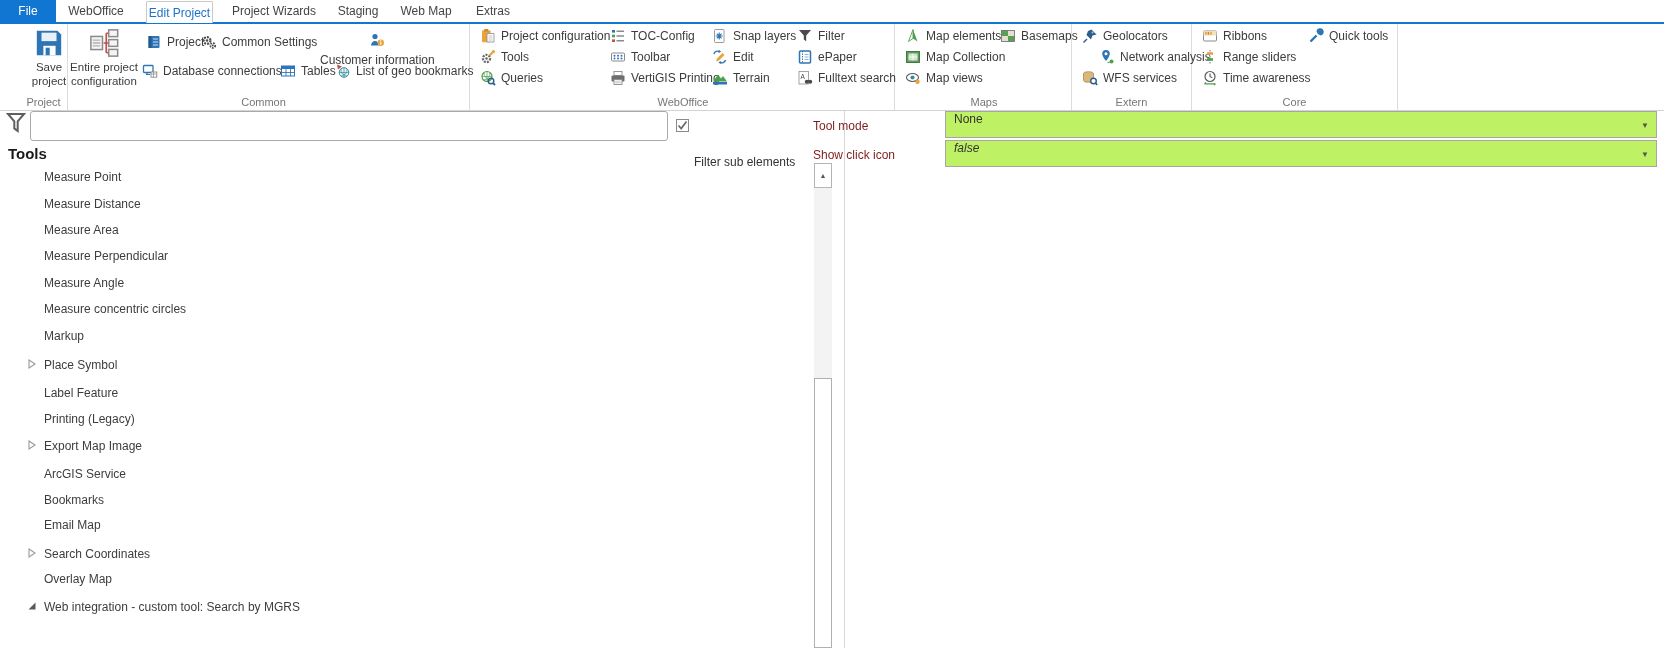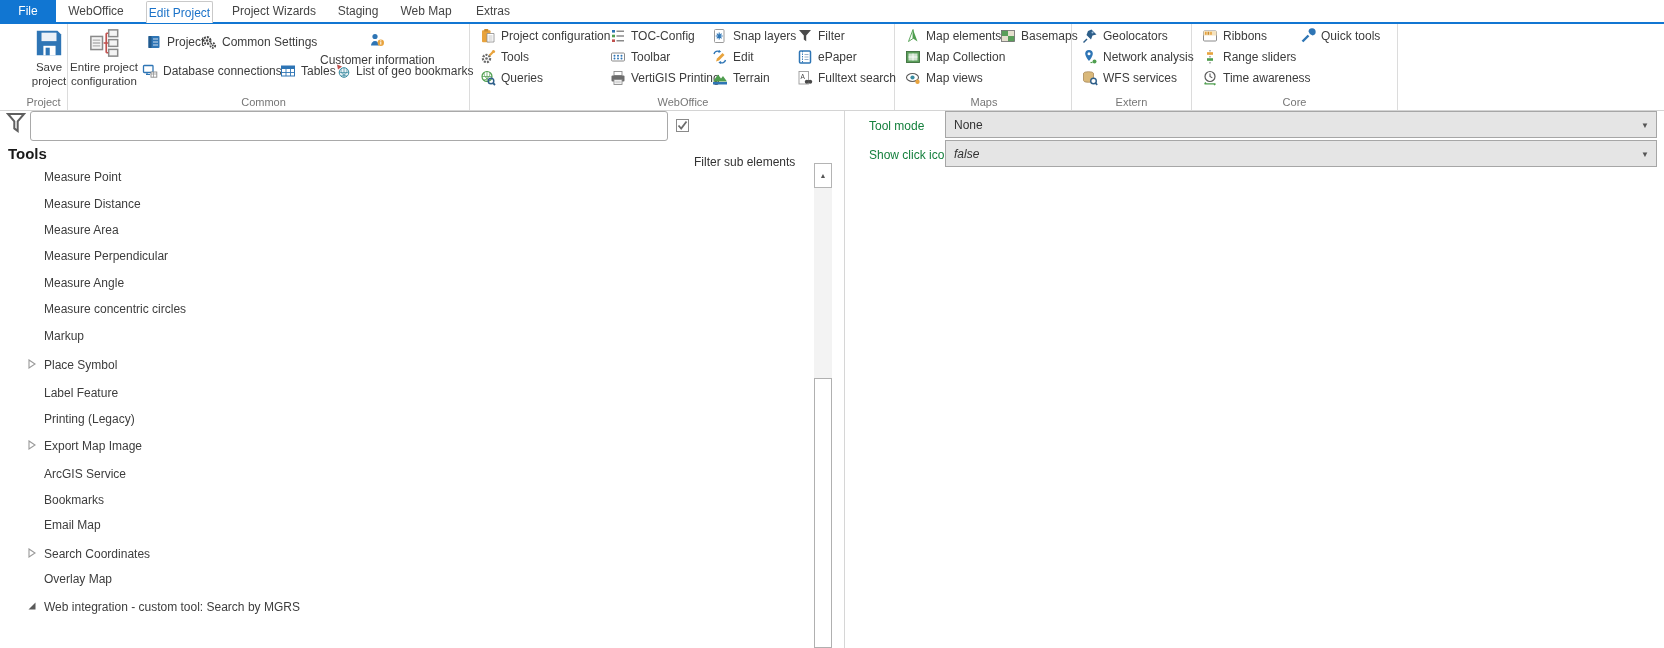--- a/index.html
+++ b/index.html
@@ -47,23 +47,23 @@
 
   
   .sb-track{position:absolute;left:814px;top:163px;width:18px;height:485px;background:#f3f3f3;}
   .sb-up{position:absolute;left:814px;top:163px;width:18px;height:25px;background:#fff;
          border:1px solid #b4b4b4;box-sizing:border-box;display:flex;align-items:center;justify-content:center;
          font-size:7px;color:#555;}
   .sb-thumb{position:absolute;left:814px;top:378px;width:18px;height:270px;background:#fff;
          border:1px solid #b0b0b0;box-sizing:border-box;}
 
   
-  .prop-label{position:absolute;left:869px;font-size:12px;color:#15803d;white-space:nowrap;}
-  .combo{position:absolute;left:945px;width:712px;height:27px;border:1px solid #a6a6a6;background:#e5e5e5;
-         box-sizing:border-box;display:flex;align-items:center;font-size:12px;color:#333;padding:0 22px 0 8px;}
+  .prop-label{position:absolute;left:813px;font-size:12px;color:#7f1d1d;white-space:nowrap;}
+  .combo{position:absolute;left:945px;width:712px;height:27px;border:1px solid #a6a6a6;background:#bef264;
+         box-sizing:border-box;display:flex;font-size:12px;color:#333;padding:0 22px 0 8px;}
   .combo .carrow{position:absolute;right:7px;top:9px;font-size:8px;color:#555;}
   .combo-italic{font-style:italic;}
 </style>
 </head>
 <body>
 
 <div class="app">
 
   <div class="tabbar">
     <div class="tab tab-file" style="left:0;width:56px;">
@@ -325,21 +325,21 @@
 
     <div class="rgroup" style="left:1072px;width:120px;">
       <div class="sbtn" style="left:10px;top:2px;">
         <svg class="i" viewBox="0 0 16 16">
           <path d="M9.5 1.5 l5 5 -4 1 -1.5 4 -4.5 -4.5 1.5 -4 Z" fill="#2e5f8a"></path>
           <path d="M5 11 L1.5 14.5" stroke="#2e5f8a" stroke-width="1.4" fill="none"></path>
           <circle cx="10.5" cy="4.5" r="1" fill="#9fc0dd"></circle>
         </svg>
         <span>Geolocators</span>
       </div>
-      <div class="sbtn" style="left:10px;top:23px;">
+      <div class="sbtn" style="left:27px;top:23px;">
         <svg class="i" viewBox="0 0 16 16">
           <path d="M7 1 a3.8 3.8 0 0 1 3.8 3.8 C10.8 7.6 7 12 7 12 S3.2 7.6 3.2 4.8 A3.8 3.8 0 0 1 7 1 Z" fill="#2e75b5"></path>
           <circle cx="7" cy="4.8" r="1.5" fill="#fff"></circle>
           <circle cx="12.5" cy="12.5" r="2" fill="#4f9e4f"></circle>
           <path d="M8.5 13.5 h2" stroke="#4f9e4f" stroke-width="1.2"></path>
         </svg>
         <span>Network analysis</span>
       </div>
       <div class="sbtn" style="left:10px;top:44px;">
         <svg class="i" viewBox="0 0 16 16">
@@ -373,21 +373,21 @@
         <span>Range sliders</span>
       </div>
       <div class="sbtn" style="left:10px;top:44px;">
         <svg class="i" viewBox="0 0 16 16">
           <circle cx="8" cy="6.5" r="5" fill="#fff" stroke="#5a5a5a" stroke-width="1.2"></circle>
           <path d="M8 3.5 v3 l2.3 1.4" stroke="#5a5a5a" stroke-width="1.1" fill="none"></path>
           <path d="M2.5 13.8 h11 M2.5 13.8 l1.5 -1.2 M13.5 13.8 l-1.5 1.2" stroke="#4f9e4f" stroke-width="1.3" fill="none"></path>
         </svg>
         <span>Time awareness</span>
       </div>
-      <div class="sbtn" style="left:108px;top:2px;">
+      <div class="sbtn" style="left:116px;top:2px;">
         <svg class="i" viewBox="0 0 16 16">
           <path d="M2.5 13.5 l6 -6" stroke="#2e75b5" stroke-width="2.4" fill="none"></path>
           <path d="M8.5 3.5 a3.6 3.6 0 1 1 4 4 l-2.6 -1.4 -1.4 -2.6 Z" fill="#2e75b5"></path>
         </svg>
         <span>Quick tools</span>
       </div>
       <div class="rgroup-label">Core</div>
     </div>
   </div>
 

